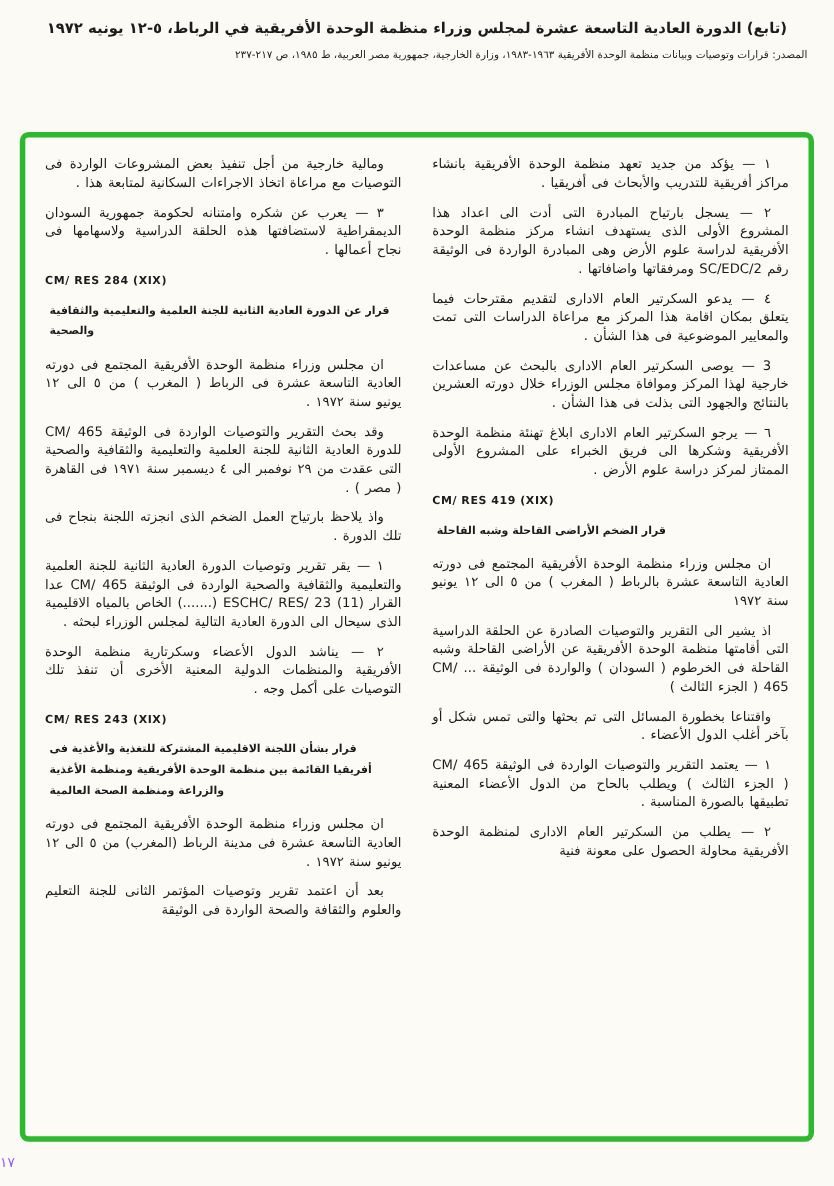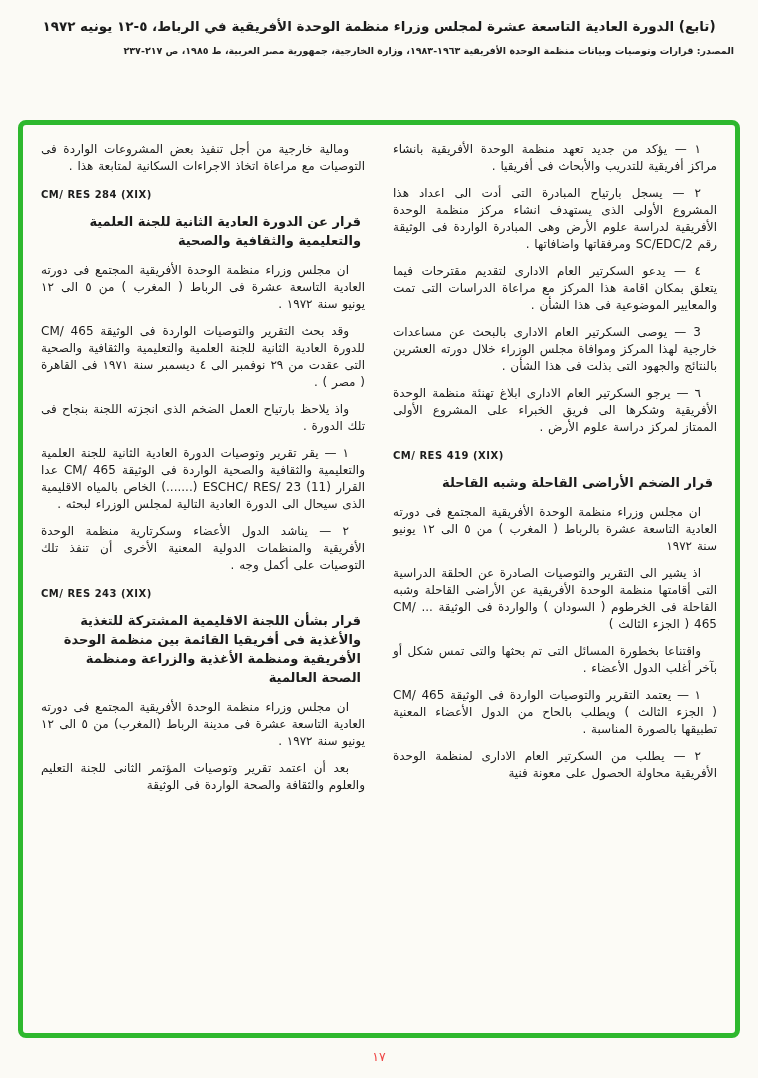--- a/index.html
+++ b/index.html
@@ -30,21 +30,21 @@
     text-align: center;
     line-height: 1.5;
   }
 
   .header-source {
     font-size: 9.5px;
     text-align: right;
     margin-top: 8px;
     line-height: 1.5;
     color: #222;
-    font-weight: bold;
+    font-weight: normal;
     padding: 0 2px;
   }
 
   .frame {
     position: absolute;
     left: 18px;
     right: 18px;
     top: 120px;
     height: 918px;
     border: 5px solid #2eb82e;
@@ -83,34 +83,33 @@
     direction: ltr;
     text-align: left;
     font-weight: bold;
     font-size: 10px;
     letter-spacing: 0.5px;
     margin: 14px 0 12px 0;
   }
 
   .heading {
     font-weight: bold;
-    font-size: 13px;
+    font-size: 10px;
     line-height: 19px;
-    text-align: right;
+    text-align: left;
     margin: 0 4px 12px 4px;
   }
 
   .page-number {
     position: absolute;
     bottom: 14px;
     left: 0;
     right: 0;
-    text-align: center;
     font-size: 12.5px;
-    color: #ef4444;
+    color: #8b5cf6;
   }
 </style>
 </head>
 <body>
 
 <div class="page">
 
   <div class="header">
     <div class="header-title">(تابع) الدورة العادية التاسعة عشرة لمجلس وزراء منظمة الوحدة الأفريقية في الرباط، ٥-١٢ يونيه ١٩٧٢</div>
     <div class="header-source">المصدر: قرارات وتوصيات وبيانات منظمة الوحدة الأفريقية ١٩٦٣-١٩٨٣، وزارة الخارجية، جمهورية مصر العربية، ط ١٩٨٥، ص ٢١٧-٢٣٧</div>
@@ -127,20 +126,21 @@
           <div class="block ref">CM/ RES 419 (XIX)</div>
           <div class="block heading">قرار الضخم الأراضى القاحلة وشبه القاحلة</div>
           <div class="block para">ان مجلس وزراء منظمة الوحدة الأفريقية المجتمع فى دورته العادية التاسعة عشرة بالرباط ( المغرب ) من ٥ الى ١٢ يونيو سنة ١٩٧٢</div>
           <div class="block para">اذ يشير الى التقرير والتوصيات الصادرة عن الحلقة الدراسية التى أقامتها منظمة الوحدة الأفريقية عن الأراضى القاحلة وشبه القاحلة فى الخرطوم ( السودان ) والواردة فى الوثيقة ... CM/ 465 ( الجزء الثالث )</div>
           <div class="block para">واقتناعا بخطورة المسائل التى تم بحثها والتى تمس شكل أو بآخر أغلب الدول الأعضاء .</div>
           <div class="block para">١ — يعتمد التقرير والتوصيات الواردة فى الوثيقة CM/ 465 ( الجزء الثالث ) ويطلب بالحاح من الدول الأعضاء المعنية تطبيقها بالصورة المناسبة .</div>
           <div class="block para">٢ — يطلب من السكرتير العام الادارى لمنظمة الوحدة الأفريقية محاولة الحصول على معونة فنية</div>
         </div>
       <div class="column">
           <div class="block para">ومالية خارجية من أجل تنفيذ بعض المشروعات الواردة فى التوصيات مع مراعاة اتخاذ الاجراءات السكانية لمتابعة هذا .</div>
+          <div class="block para">٣ — يعرب عن شكره وامتنانه لحكومة جمهورية السودان الديمقراطية لاستضافتها هذه الحلقة الدراسية ولاسهامها فى نجاح أعمالها .</div>
           <div class="block ref">CM/ RES 284 (XIX)</div>
           <div class="block heading">قرار عن الدورة العادية الثانية للجنة العلمية والتعليمية والثقافية والصحية</div>
           <div class="block para">ان مجلس وزراء منظمة الوحدة الأفريقية المجتمع فى دورته العادية التاسعة عشرة فى الرباط ( المغرب ) من ٥ الى ١٢ يونيو سنة ١٩٧٢ .</div>
           <div class="block para">وقد بحث التقرير والتوصيات الواردة فى الوثيقة CM/ 465 للدورة العادية الثانية للجنة العلمية والتعليمية والثقافية والصحية التى عقدت من ٢٩ نوفمبر الى ٤ ديسمبر سنة ١٩٧١ فى القاهرة ( مصر ) .</div>
           <div class="block para">واذ يلاحظ بارتياح العمل الضخم الذى انجزته اللجنة بنجاح فى تلك الدورة .</div>
           <div class="block para">١ — يقر تقرير وتوصيات الدورة العادية الثانية للجنة العلمية والتعليمية والثقافية والصحية الواردة فى الوثيقة CM/ 465 عدا القرار ESCHC/ RES/ 23 (11) (.......) الخاص بالمياه الاقليمية الذى سيحال الى الدورة العادية التالية لمجلس الوزراء لبحثه .</div>
           <div class="block para">٢ — يناشد الدول الأعضاء وسكرتارية منظمة الوحدة الأفريقية والمنظمات الدولية المعنية الأخرى أن تنفذ تلك التوصيات على أكمل وجه .</div>
           <div class="block ref">CM/ RES 243 (XIX)</div>
           <div class="block heading">قرار بشأن اللجنة الاقليمية المشتركة للتغذية والأغذية فى أفريقيا القائمة بين منظمة الوحدة الأفريقية ومنظمة الأغذية والزراعة ومنظمة الصحة العالمية</div>
           <div class="block para">ان مجلس وزراء منظمة الوحدة الأفريقية المجتمع فى دورته العادية التاسعة عشرة فى مدينة الرباط (المغرب) من ٥ الى ١٢ يونيو سنة ١٩٧٢ .</div>

